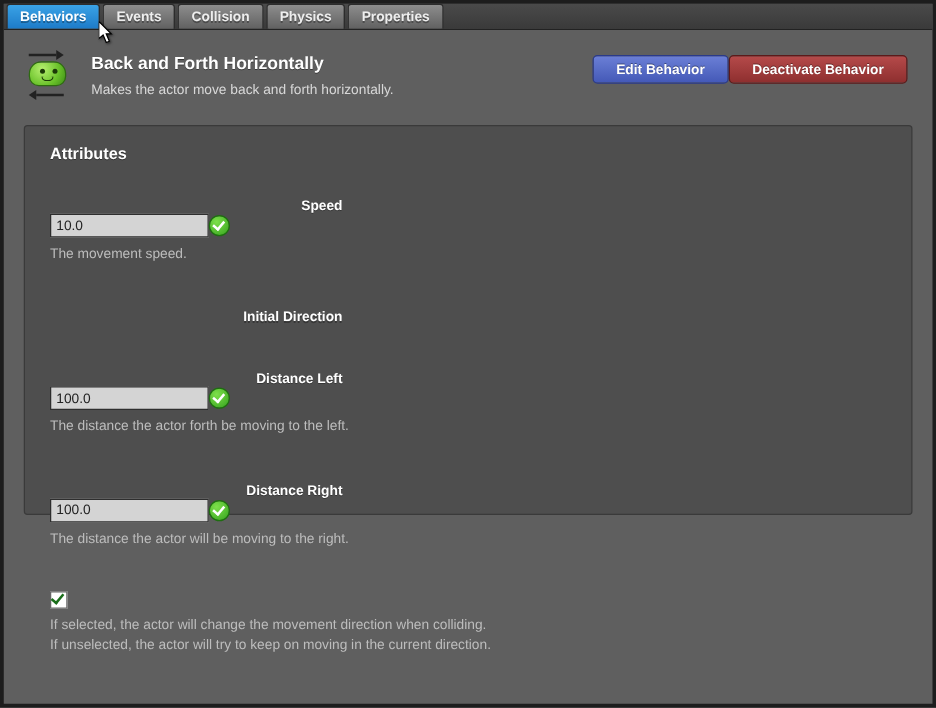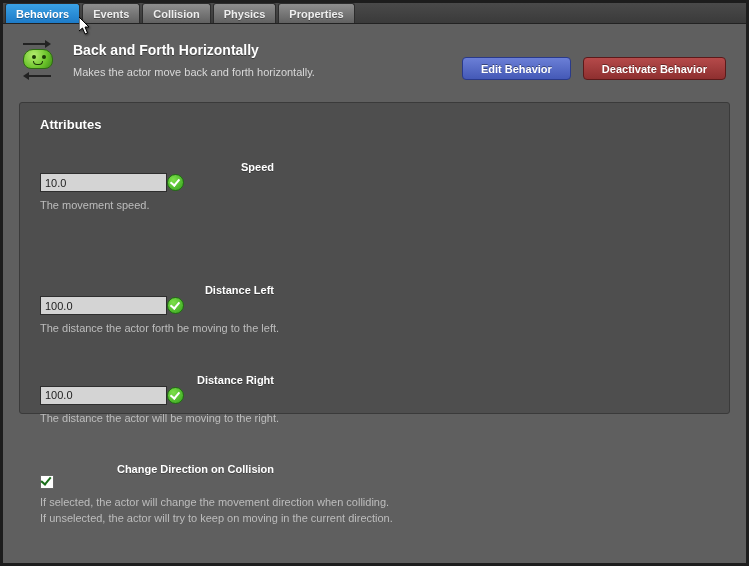--- a/index.html
+++ b/index.html
@@ -20,21 +20,21 @@
   .hicon .blob::before, .hicon .blob::after { content:""; position:absolute; top:5px; width:4px; height:4px; background:#1c3a07; border-radius:50%; }
   .hicon .blob::before { left:8px; } .hicon .blob::after { left:18px; }
   .hicon .mouth { position:absolute; top:19px; left:14px; width:10px; height:4px; border:1.5px solid #1c3a07; border-top:none; border-radius:0 0 6px 6px; }
   .hicon .arrow-l { position:absolute; bottom:0; left:4px; width:28px; height:4px; }
   .hicon .arrow-l::before { content:""; position:absolute; top:1px; right:0; width:22px; height:2px; background:#222; }
   .hicon .arrow-l::after { content:""; position:absolute; top:-2px; right:22px; border-right:6px solid #222; border-top:4px solid transparent; border-bottom:4px solid transparent; }
 
   .htext { flex:1; }
   .htitle { font-size: 14px; font-weight: bold; color: #fff; margin-bottom: 8px; text-shadow: 0 1px 0 rgba(0,0,0,0.4); }
   .hsub { font-size: 11px; color: #d8d8d8; }
-  .hbtns { display: flex; gap: 12px; margin-top: 15px; }
+  .hbtns { display: flex; gap: 0; margin-top: 2px; }
   .btn { height: 23px; padding: 0 18px; font-size: 11px; font-weight: bold; color: #fff; border-radius: 4px; display:flex; align-items:center; cursor:pointer; text-shadow:0 -1px 0 rgba(0,0,0,0.4); }
   .btn.edit { background: linear-gradient(#6b7fd6,#4459b7); border:1px solid #2a3a8a; }
   .btn.deact { background: linear-gradient(#b54a4a,#8e2f2f); border:1px solid #5c1a1a; }
 
   .panel { margin: 0 16px 16px 16px; background: #4e4e4e; border: 1px solid #3a3a3a; border-radius: 3px; padding: 14px 20px 30px 20px; height: 312px; }
   .panel-title { font-size: 13px; font-weight: bold; color:#fff; margin-bottom: 26px; text-shadow: 0 1px 0 rgba(0,0,0,0.4); }
   
   .row { display:flex; margin-bottom: 34px; flex-direction: column; }
   .row:last-child { margin-bottom: 0; }
   .lbl { width: 246px; text-align: right; padding-right: 12px; font-size: 11px; font-weight: bold; color:#fff; padding-top: 3px; text-shadow:0 1px 0 rgba(0,0,0,0.3);}
@@ -89,20 +89,21 @@
     <div class="ctrl">
       <div class="inline">
         <input class="txt" value="10.0" style="">
         <div class="ok"></div>
       </div>
       <div class="desc">The movement speed.</div>
     </div>
   </div>
 
   <div class="row">
+    <div class="lbl">Initial Direction</div>
   </div>
 
   <div class="row">
     <div class="lbl">Distance Left</div>
     <div class="ctrl">
       <div class="inline">
         <input class="txt" value="100.0" style="">
         <div class="ok"></div>
       </div>
       <div class="desc">The distance the actor forth be moving to the left.</div>
@@ -114,21 +115,20 @@
     <div class="ctrl">
       <div class="inline">
         <input class="txt" value="100.0" style="">
         <div class="ok"></div>
       </div>
       <div class="desc">The distance the actor will be moving to the right.</div>
     </div>
   </div>
 
   <div class="row">
-    <div class="lbl">Change Direction on Collision</div>
     <div class="ctrl">
       <div class="inline">
         <div class="chk checked"></div>
       </div>
       <div class="desc">
         <span>If selected, the actor will change the movement direction when colliding.</span><br>
         <span>If unselected, the actor will try to keep on moving in the current direction.</span>
       </div>
     </div>
   </div>

